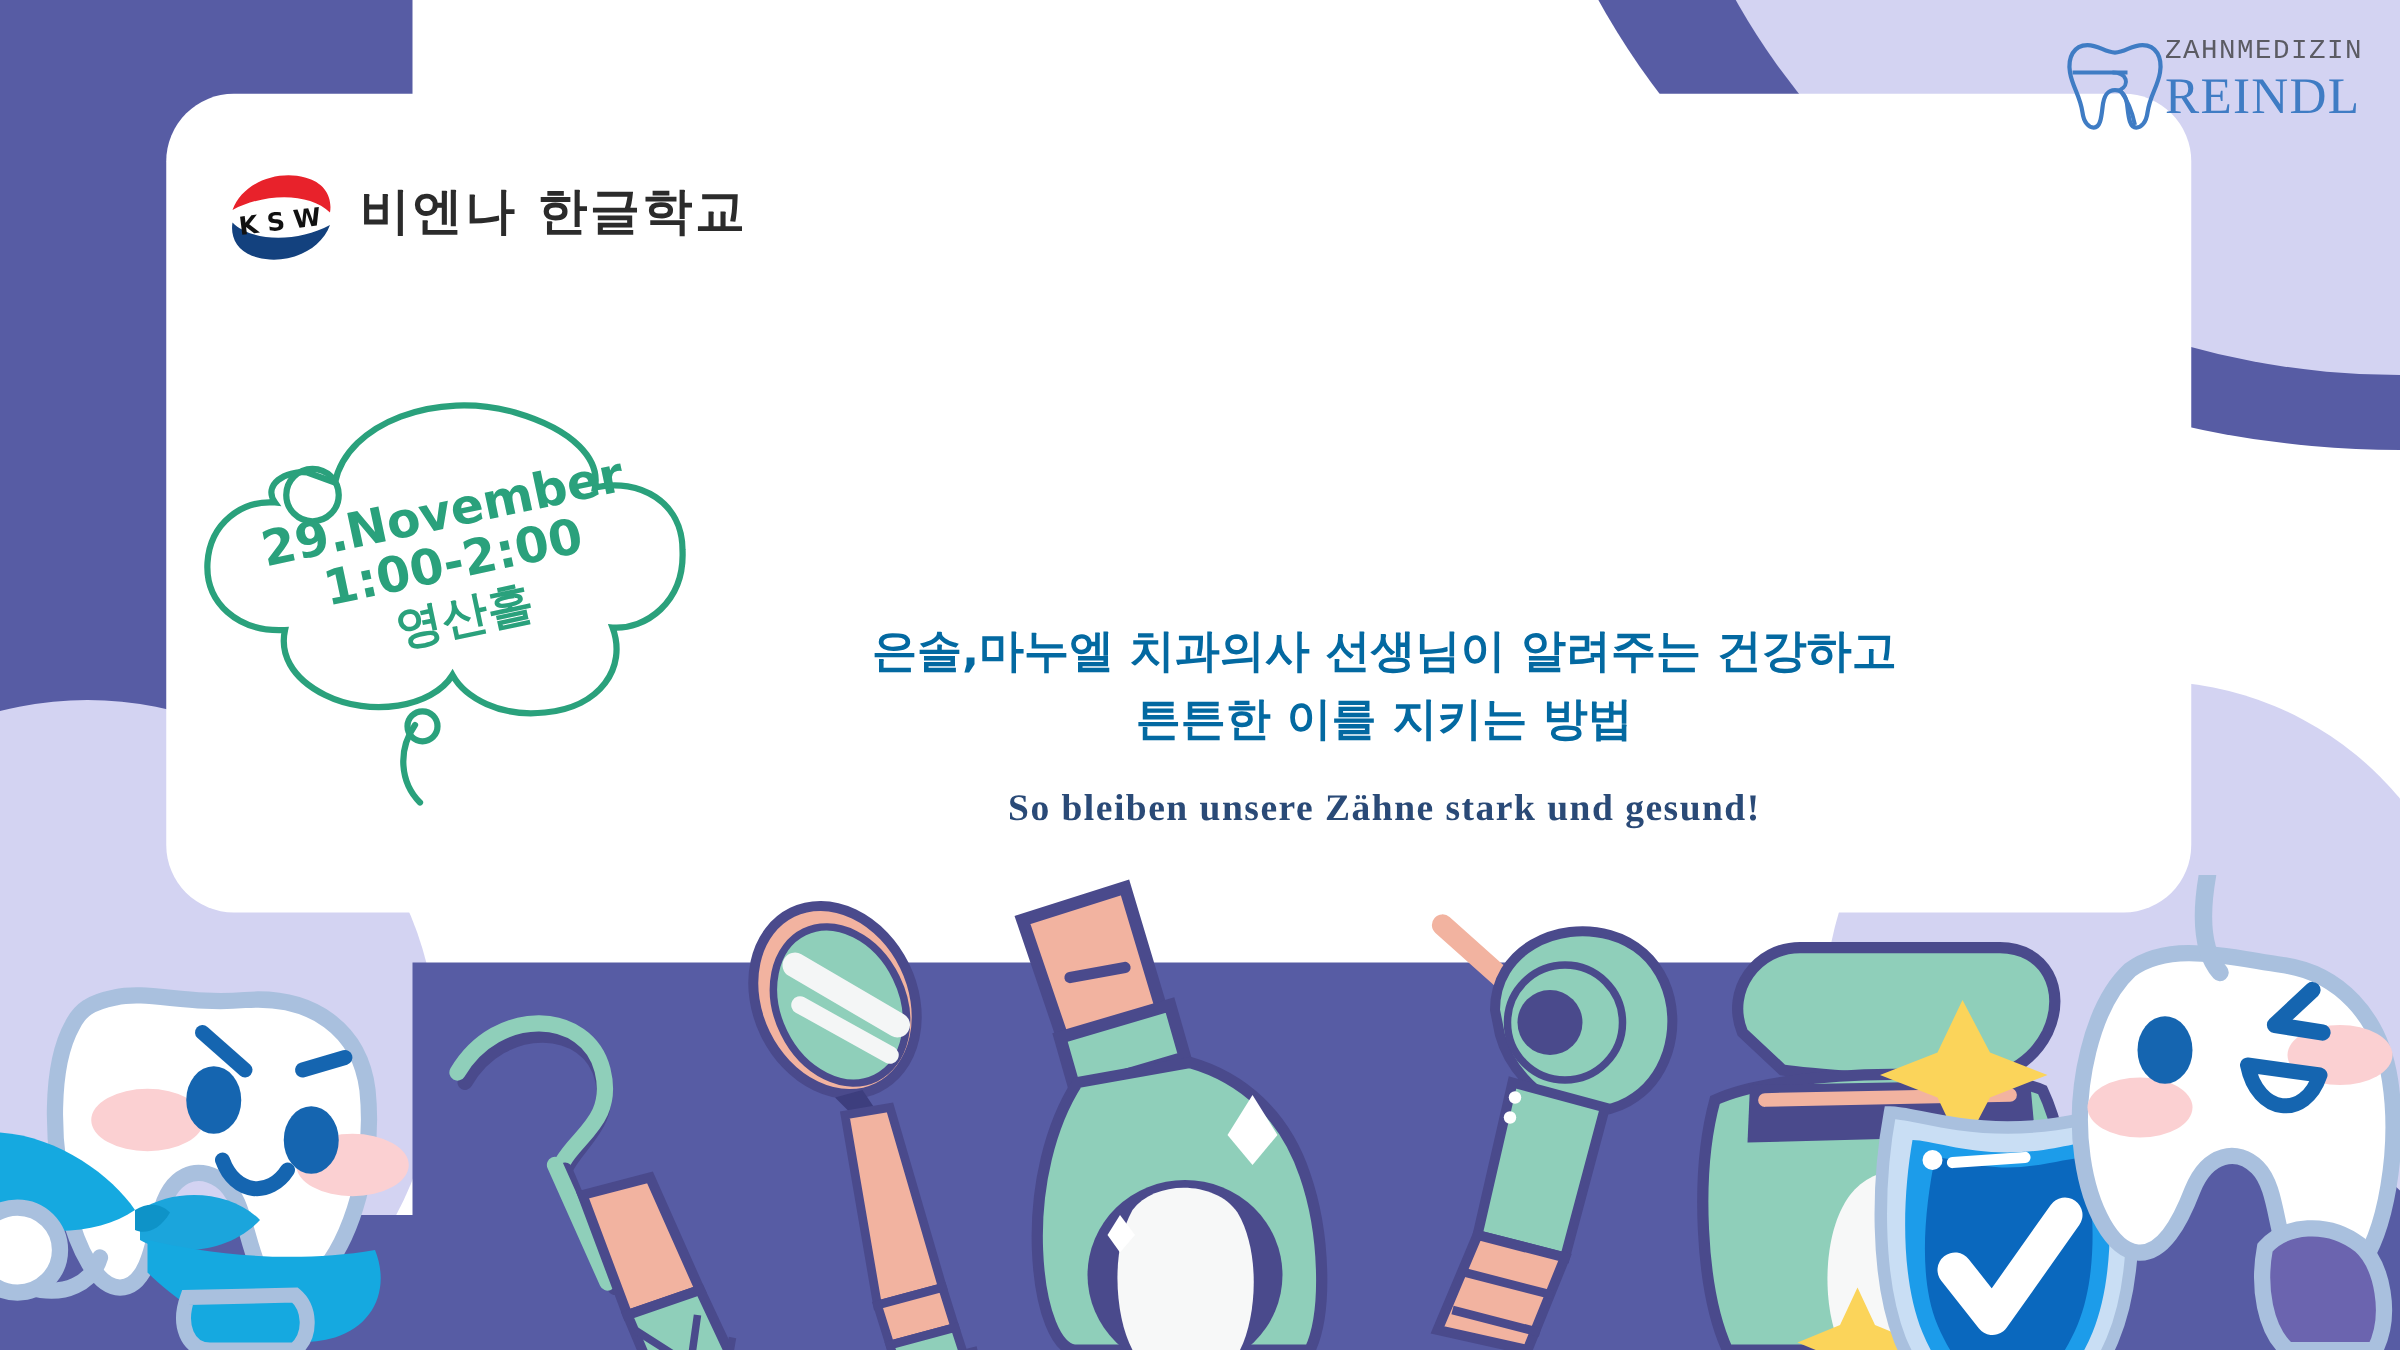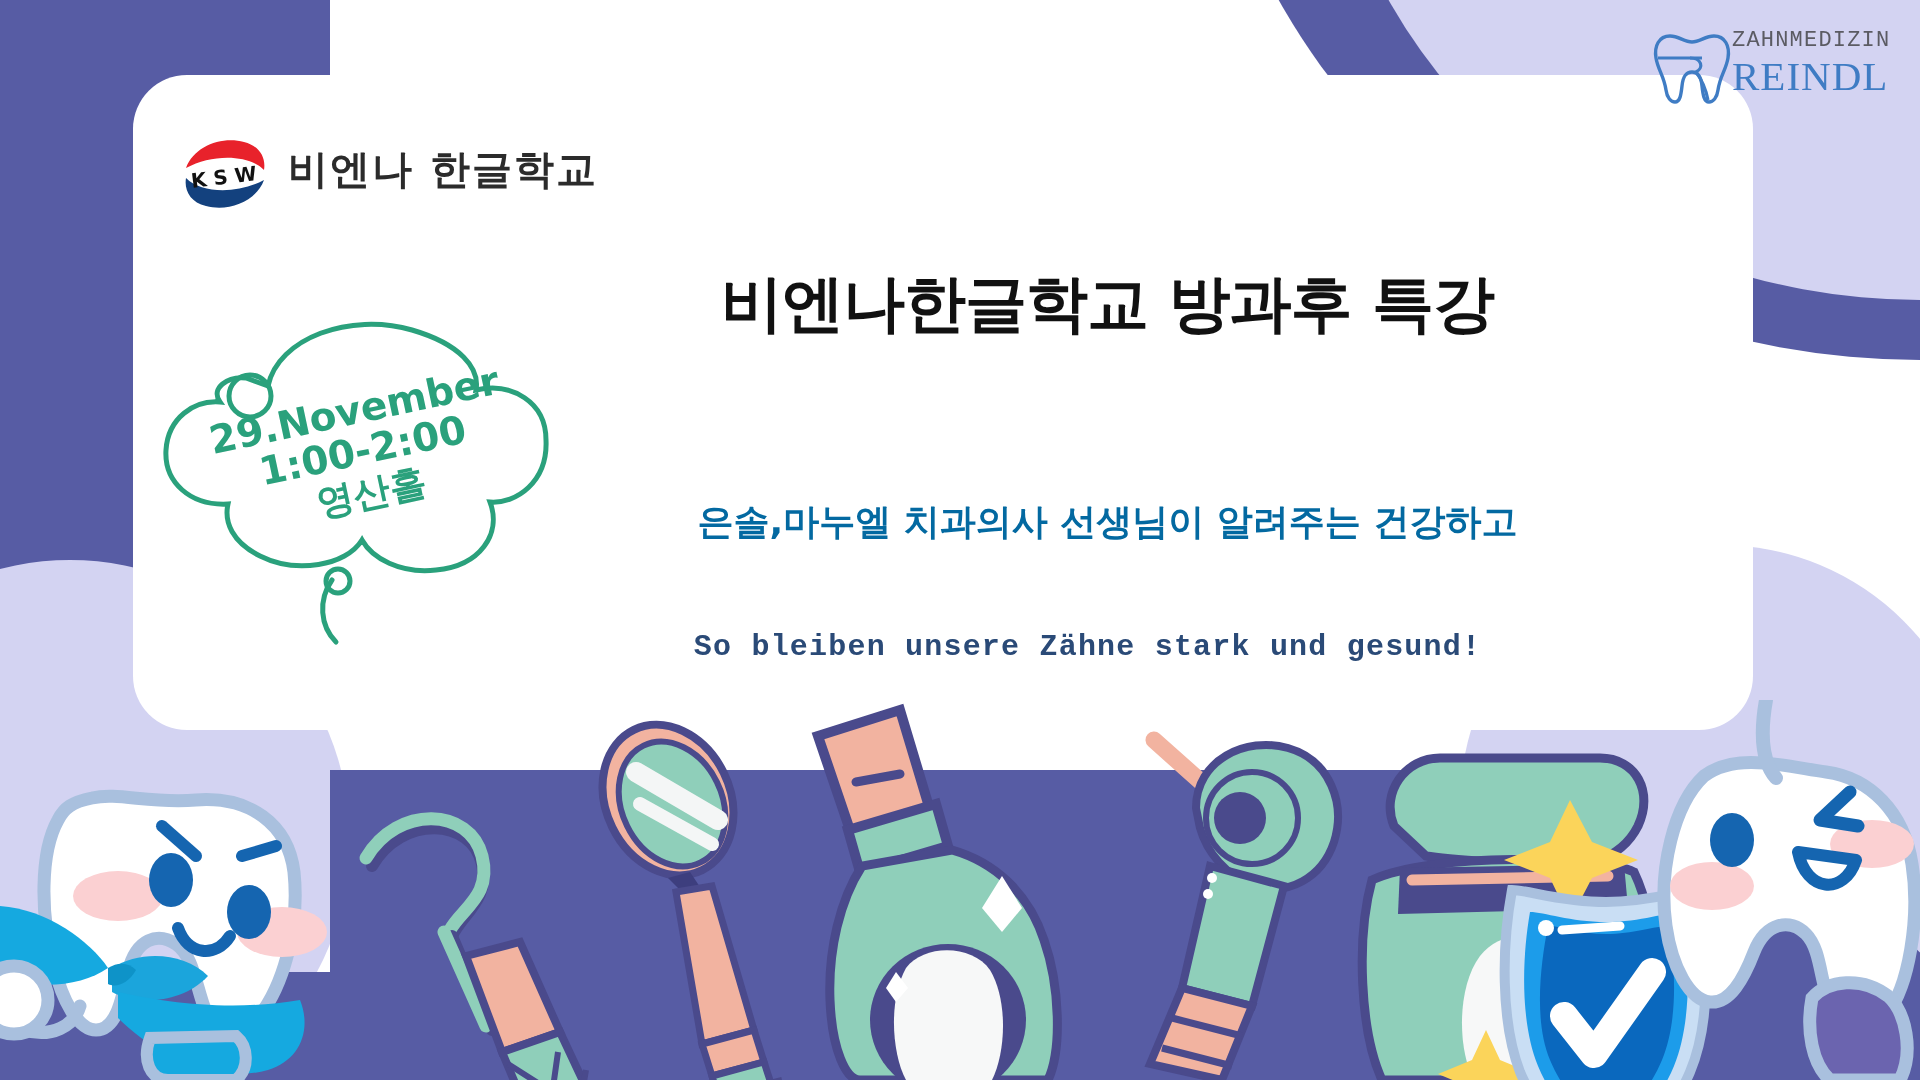--- a/index.html
+++ b/index.html
@@ -102,23 +102,23 @@
     white-space:nowrap;
   }
   .sub{
     position:absolute;left:640px;top:495px;width:935px;text-align:center;
   }
   .sub-l{
     font-size:36px;font-weight:700;color:#0369a1;line-height:1.5;
     font-family:"DejaVu Sans",sans-serif;white-space:nowrap;
   }
   .tagline{
-    position:absolute;left:620px;top:630px;width:935px;text-align:center;
+    position:absolute;left:640px;top:630px;width:935px;text-align:center;
     font-size:30px;font-weight:700;color:#2a4a77;letter-spacing:1.2px;
-    font-family:Liberation Mono, monospace;
+    font-family:Liberation Serif, serif;
   }
 
   
   .illus{position:absolute;left:0;top:700px;width:1920px;height:380px;}
   .illus svg{position:absolute;left:0;top:0;}
 </style>
 </head>
 <body>
 
 <div class="stage">
@@ -179,25 +179,25 @@
       <circle cx="188" cy="291" r="12" fill="none" stroke="#2AA17C" stroke-width="5"></circle>
     </svg>
     <div class="bubble-text">
       <div class="bt1">29.November</div>
       <div class="bt2">1:00-2:00</div>
       <div class="bt3">영산홀</div>
     </div>
   </div>
 
   <div class="headline">
-    <div class="h-title">비엔나한글학교 방과후 특강</div>
   </div>
 
   <div class="sub">
     <div class="sub-l">은솔,마누엘 치과의사 선생님이 알려주는 건강하고</div>
+    <div class="sub-l">튼튼한 이를 지키는 방법</div>
   </div>
 
   <div class="tagline">So bleiben unsere Zähne stark und gesund!</div>
 
   <div class="illus">
     <svg viewBox="0 0 1920 380" width="1920" height="380">
 
       <g>
         <path d="M58 120 C40 152 40 216 54 266 C62 300 78 330 96 330
                  C116 330 122 300 128 272 C136 238 158 232 176 244

